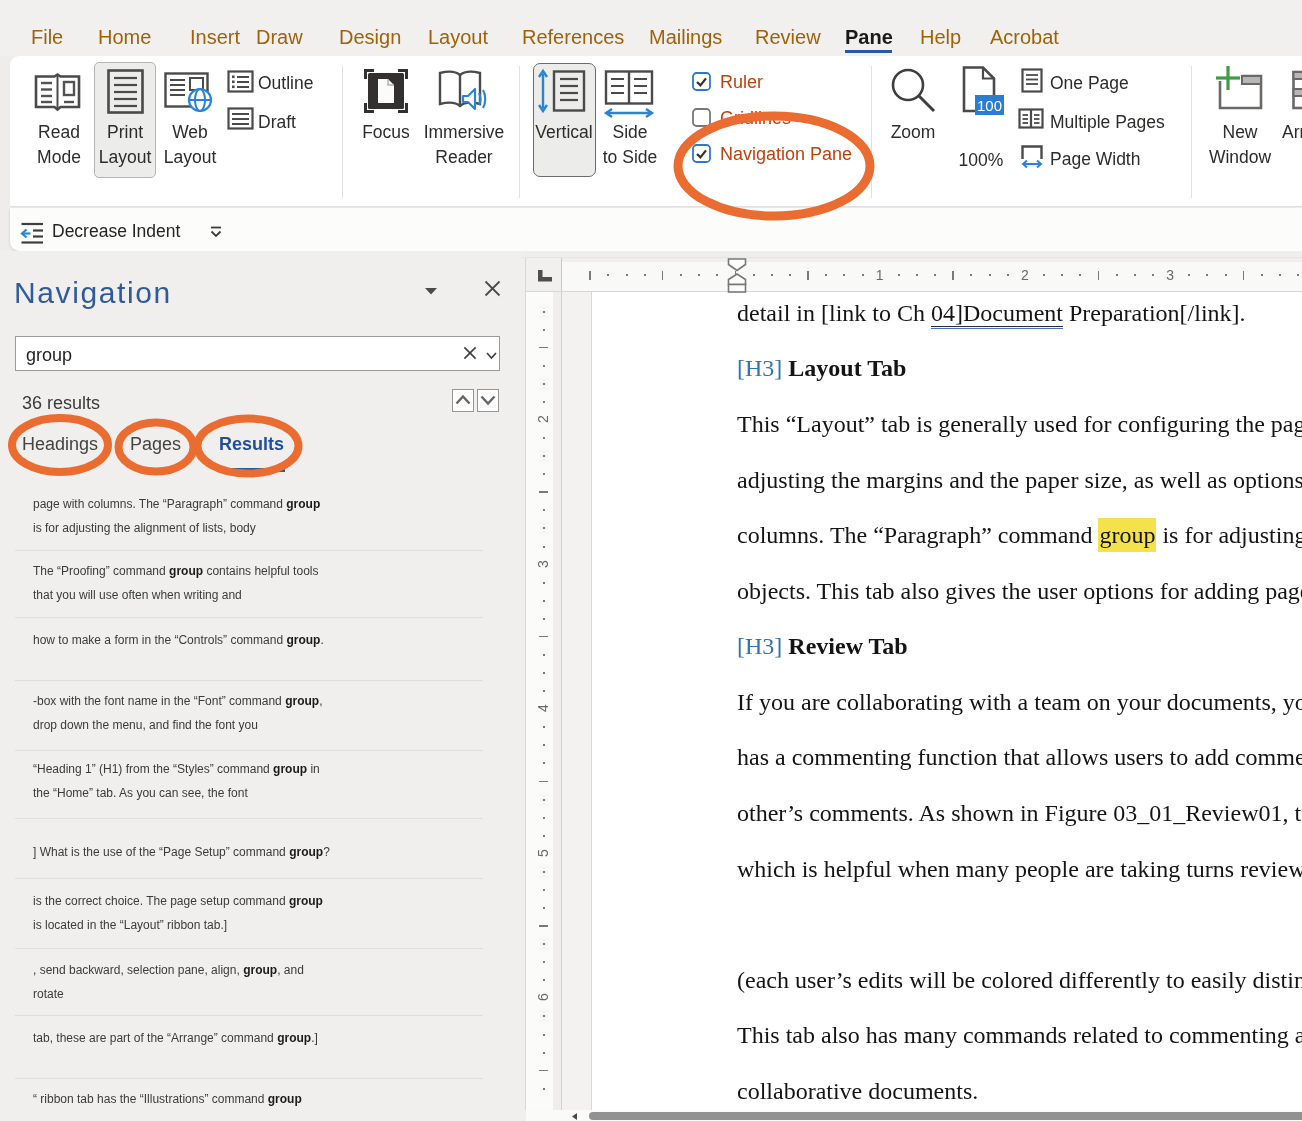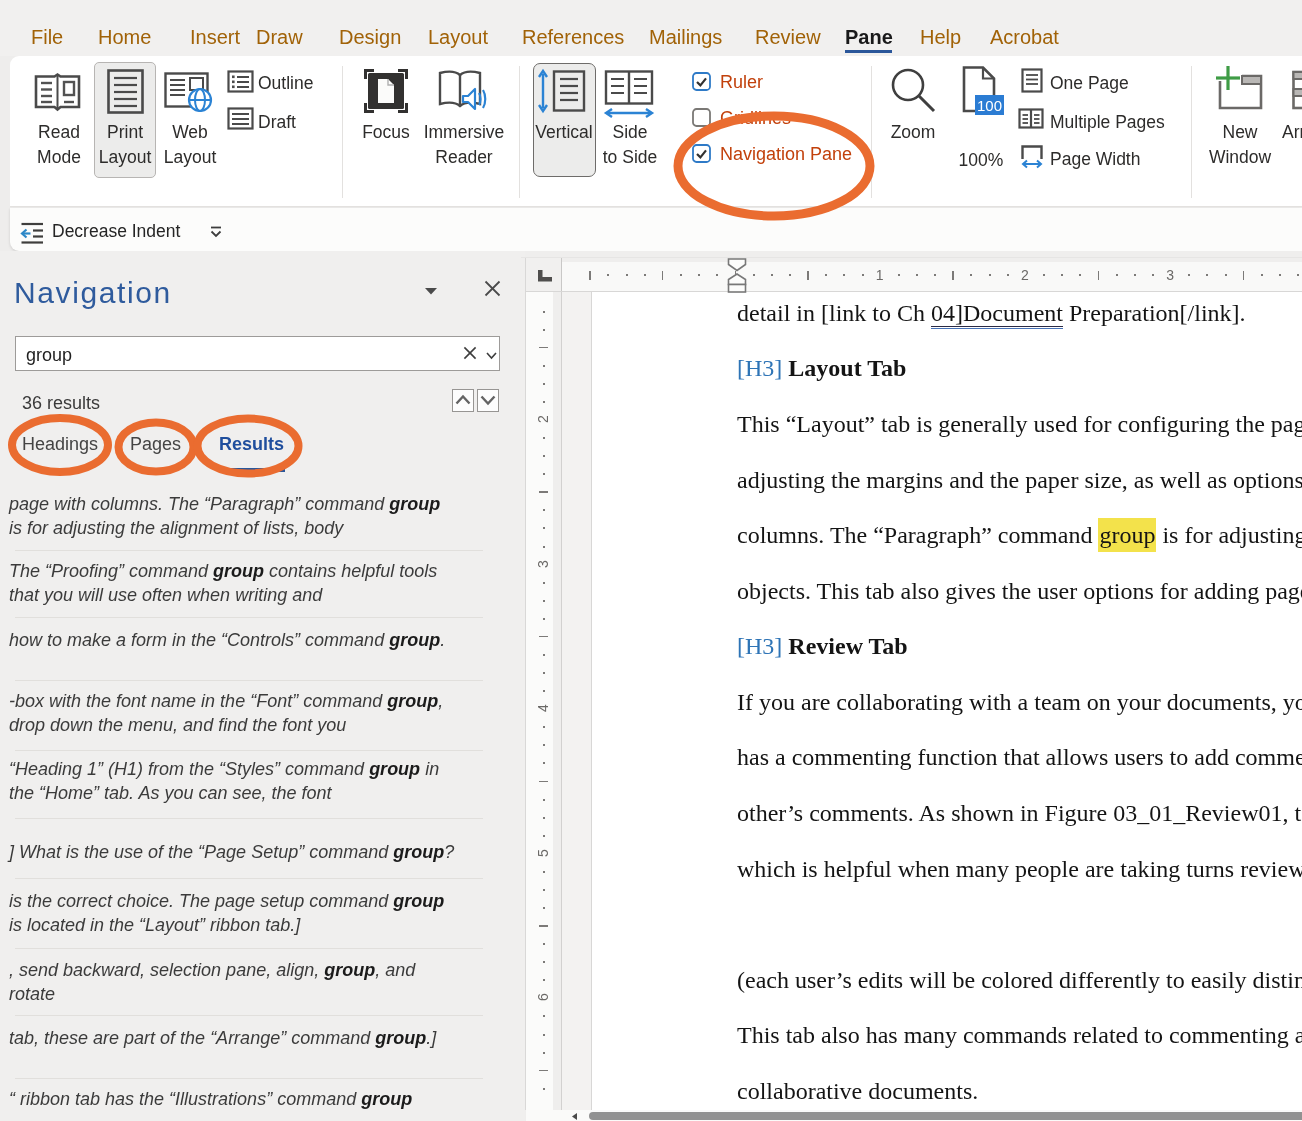--- a/index.html
+++ b/index.html
@@ -11,21 +11,21 @@
 .gsep{position:absolute;top:10px;width:1px;height:132px;background:#e3e1df;}
 .glabel{position:absolute;top:126px;font-size:15.5px;color:#605e5c;white-space:nowrap;transform:translateX(-50%);margin-top:41px;}
 .blabel{position:absolute;font-size:17.5px;color:#2d2c2b;white-space:nowrap;transform:translateX(-50%);}
 .blabel2{position:absolute;font-size:17.5px;color:#2d2c2b;white-space:nowrap;}
 .selbtn{position:absolute;background:#ececeb;border:1px solid #c9c7c5;border-radius:5px;box-sizing:border-box;}
 .cbrow{position:absolute;font-size:18px;color:#c2410c;white-space:nowrap;}
 #qbar{left:10px;top:208px;width:1292px;height:43px;background:#fcfcfb;border-radius:0 0 0 9px;box-shadow:0 1px 3px rgba(0,0,0,0.14);}
 #navpane{left:0;top:251px;width:525px;height:870px;background:#f0efee;}
 #docarea{left:525px;top:251px;width:777px;height:870px;background:#efeeed;}
 .rline{position:absolute;left:15px;width:468px;height:1px;background:#e1dfdc;}
-.res{position:absolute;left:9px;font-size:18px;color:#3b3b3b;line-height:24px;white-space:nowrap;font-style:italic;}
+.res{position:absolute;left:33px;font-size:12px;color:#3b3b3b;line-height:24px;white-space:nowrap;}
 .res b{color:#1b1b1b;font-weight:bold;}
 #page{position:absolute;left:592px;top:292px;width:710px;height:818px;background:#ffffff;overflow:hidden;}
 .dline{position:absolute;font-family:"Liberation Serif",serif;font-size:24px;color:#141414;white-space:nowrap;left:145px;line-height:1;}
 .h3tag{color:#2e74b6;}
 .tick{position:absolute;background:#7c7a78;}
 .rnum{position:absolute;font-size:14px;color:#6b6967;transform:translateX(-50%);}
 .vnum{position:absolute;font-size:14px;color:#6b6967;transform:translate(-50%,-50%) rotate(-90deg);}
 svg{position:absolute;overflow:visible;}
 </style>
 </head>

